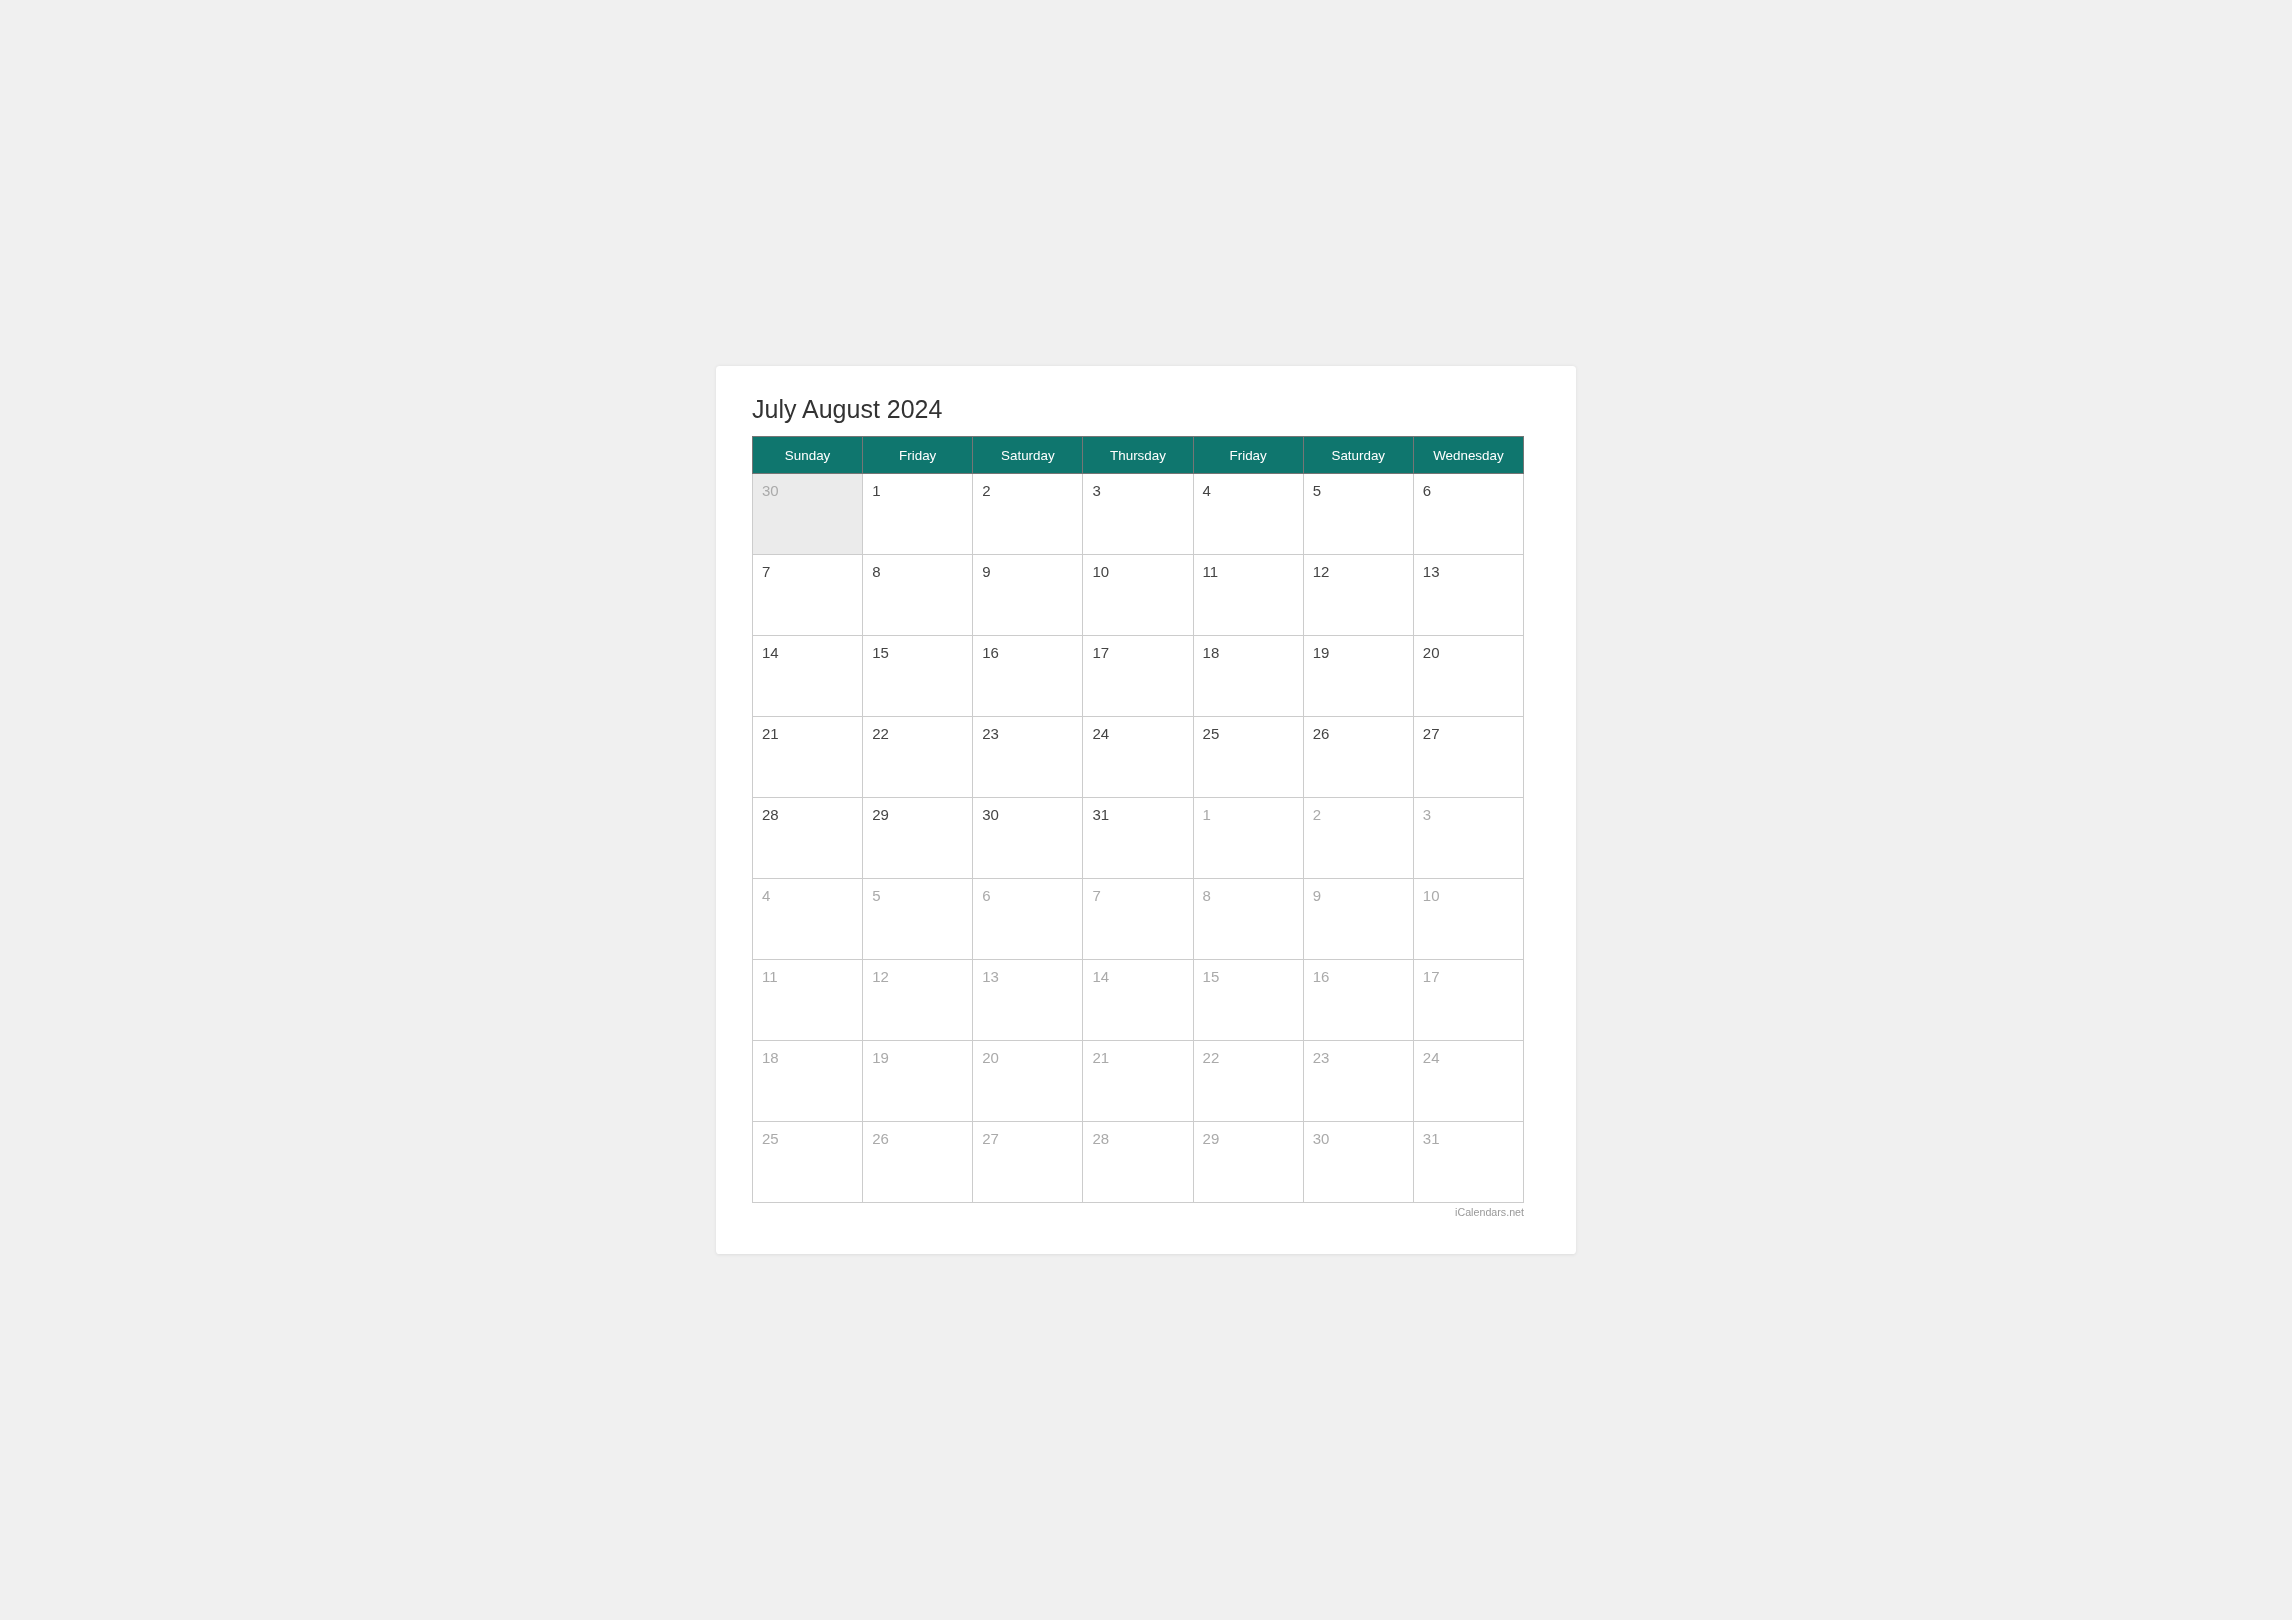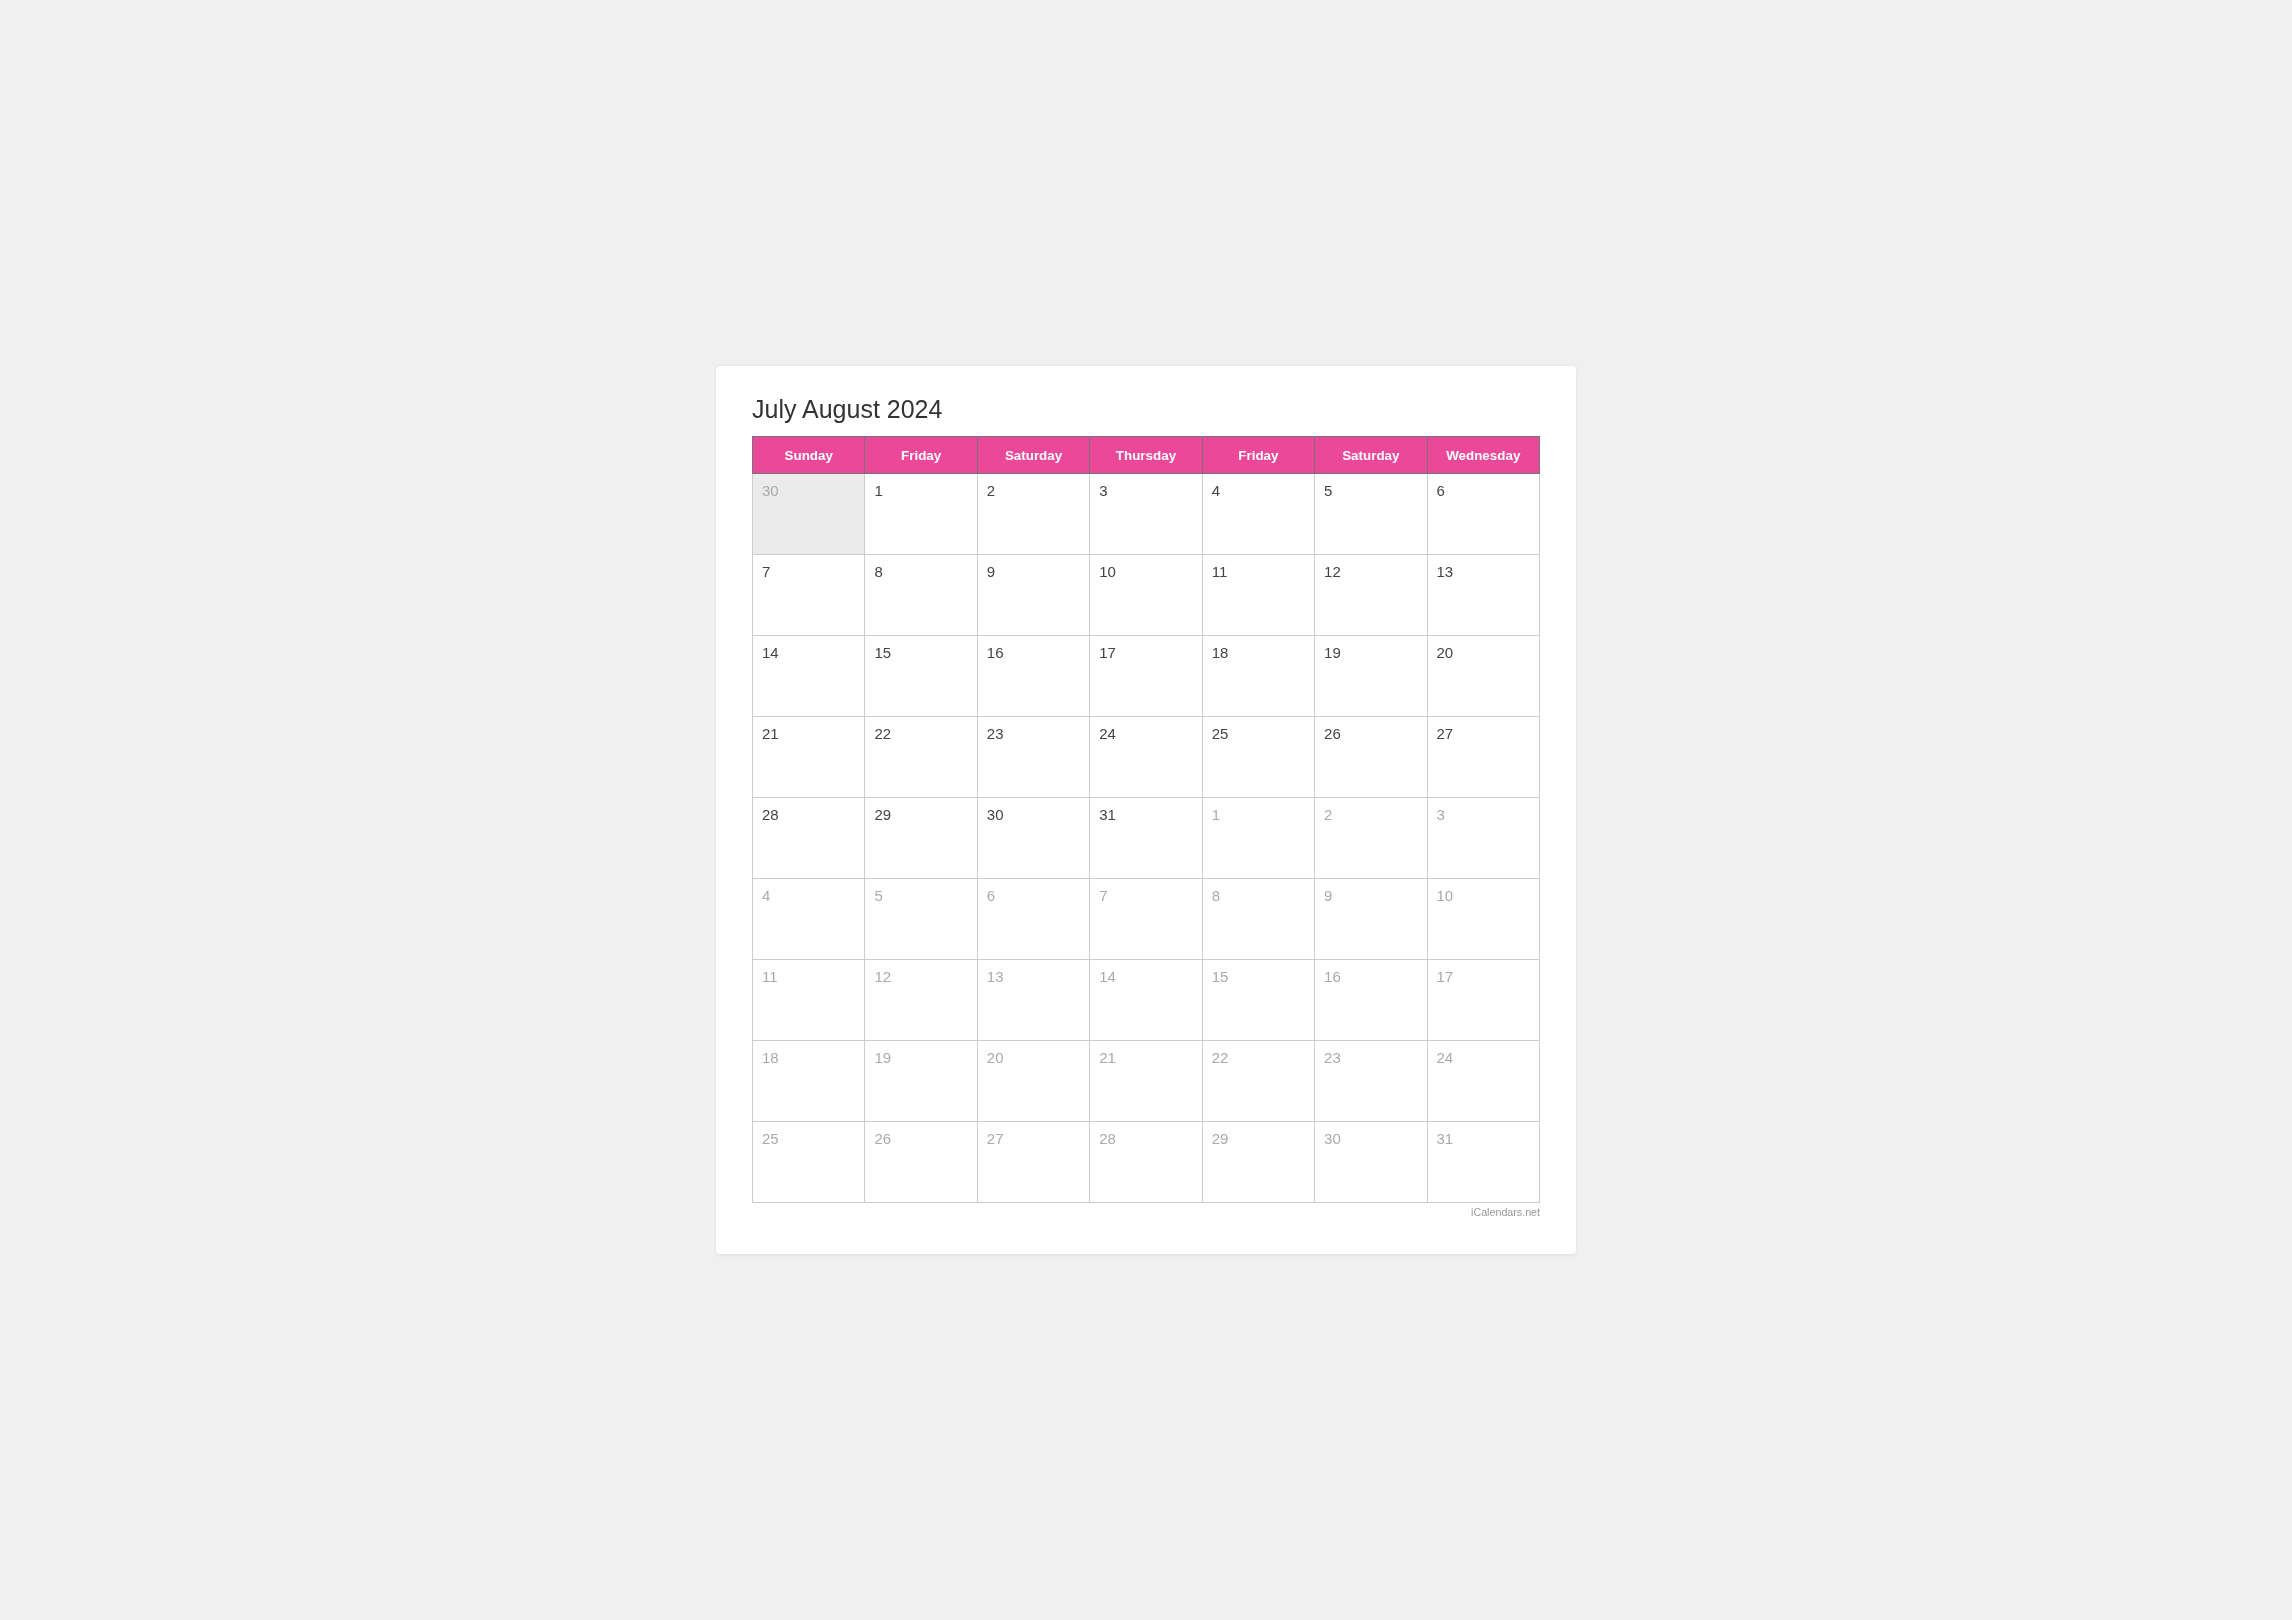--- a/index.html
+++ b/index.html
@@ -12,46 +12,46 @@
       background: #f0f0f0;
       display: flex;
       justify-content: center;
       align-items: center;
       min-height: 100vh;
       font-family: Arial, sans-serif;
     }
 
     .calendar-wrapper {
       background: #ffffff;
-      padding: 29px 36px 36px 36px;
+      padding: 29px 52px 36px 36px;
       border-radius: 3.6px;
       width: 860px;
       box-shadow: 0 0.9px 3.6px rgba(0,0,0,0.08);
     }
 
     .calendar-title {
       font-size: 25px;
       font-weight: 400;
       color: #333;
       margin-bottom: 12.5px;
     }
 
     .calendar-table {
       width: 100%;
       border-collapse: collapse;
       table-layout: fixed;
     }
 
     .calendar-table thead tr th {
-      background: #ec4899;
+      background: #0f766e;
       color: #ffffff;
       text-align: center;
       padding: 10.7px 0;
       font-size: 13.4px;
-      font-weight: 700;
+      font-weight: 400;
       border: 0.9px solid #757575;
     }
 
     .calendar-table tbody tr td {
       border: 0.9px solid #cccccc;
       vertical-align: top;
       padding: 7.2px 9px;
       height: 81px;
       font-size: 15px;
       color: #444;

